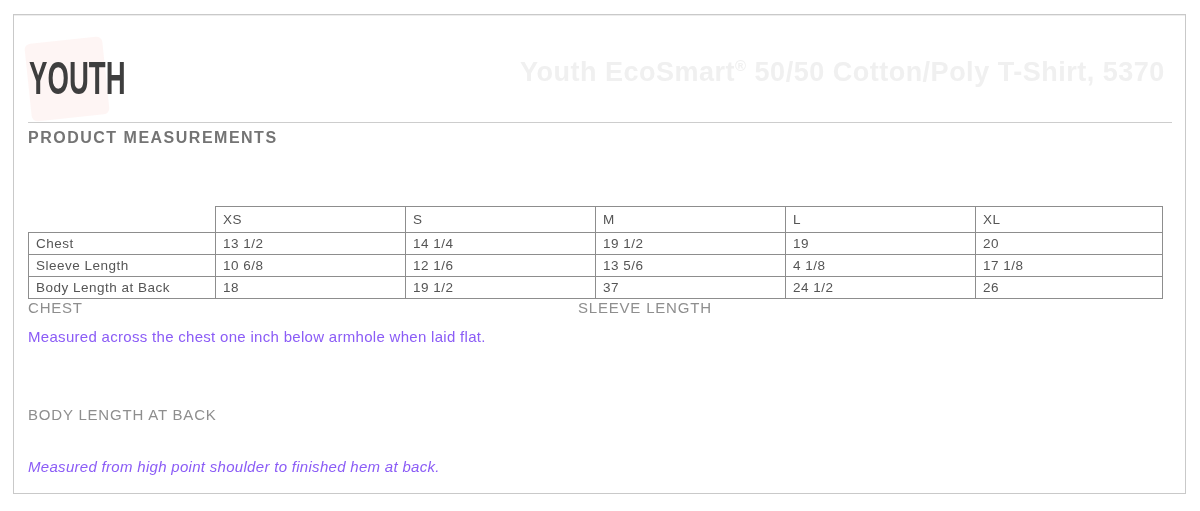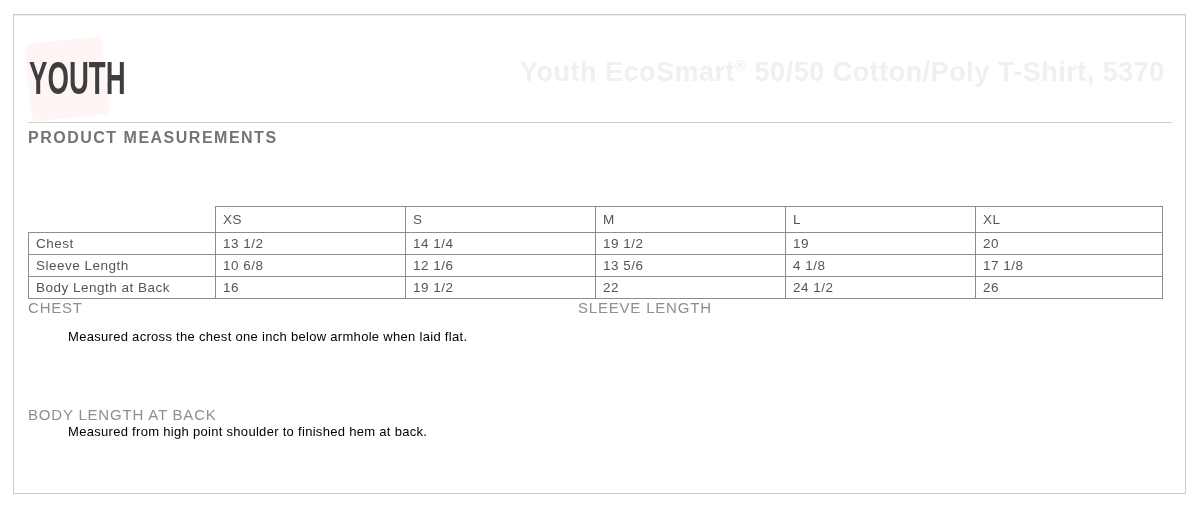--- a/index.html
+++ b/index.html
@@ -47,28 +47,28 @@
     padding:0 0 0 7px; white-space:nowrap; overflow:hidden;
   }
   .meas-table th { height:26px; }
   .meas-table td { height:22px; }
   .meas-table th.corner { border:none; background:transparent; }
 
   .def-heading {
     position:absolute; font-size:15px; color:#8e8e8e; letter-spacing:0.8px; white-space:nowrap;
   }
   .def-text {
-    position:absolute; font-size:13px; color:#000000; letter-spacing:0.3px; line-height:25px;margin-left:40px;
+    position:absolute; font-size:15px; color:#8b5cf6; letter-spacing:0.3px; line-height:25px;
   }
   .col-left  { left:14px;  width:515px; }
   .col-right { left:564px; width:506px; }
   .row1-h { top:284px; }
   .row1-t { top:309px; }
   .row2-h { top:391px; }
-  .row2-t { top:404px; }
+  .row2-t { top:439px;font-style:italic; }
 </style>
 </head>
 <body>
 
 <div class="frame">
 
   <div class="brand-watermark"></div>
   <div class="brand">YOUTH</div>
 
   <div class="product-title"><span>Youth EcoSmart</span><span class="reg">®</span><span> 50/50 Cotton/Poly T-Shirt, 5370</span></div>
@@ -106,23 +106,23 @@
     <tr>
       <td>Sleeve Length</td>
       <td>10 6/8</td>
       <td>12 1/6</td>
       <td>13 5/6</td>
       <td>4 1/8</td>
       <td>17 1/8</td>
     </tr>
     <tr>
       <td>Body Length at Back</td>
-      <td>16</td>
+      <td>18</td>
       <td>19 1/2</td>
-      <td>22</td>
+      <td>37</td>
       <td>24 1/2</td>
       <td>26</td>
     </tr>
   </tbody>
     </table>
 
   <div class="def-heading col-left row1-h">CHEST</div>
   <div class="def-text    col-left row1-t">Measured across the chest one inch below armhole when laid flat.</div>
 
   <div class="def-heading col-right row1-h">SLEEVE LENGTH</div>

